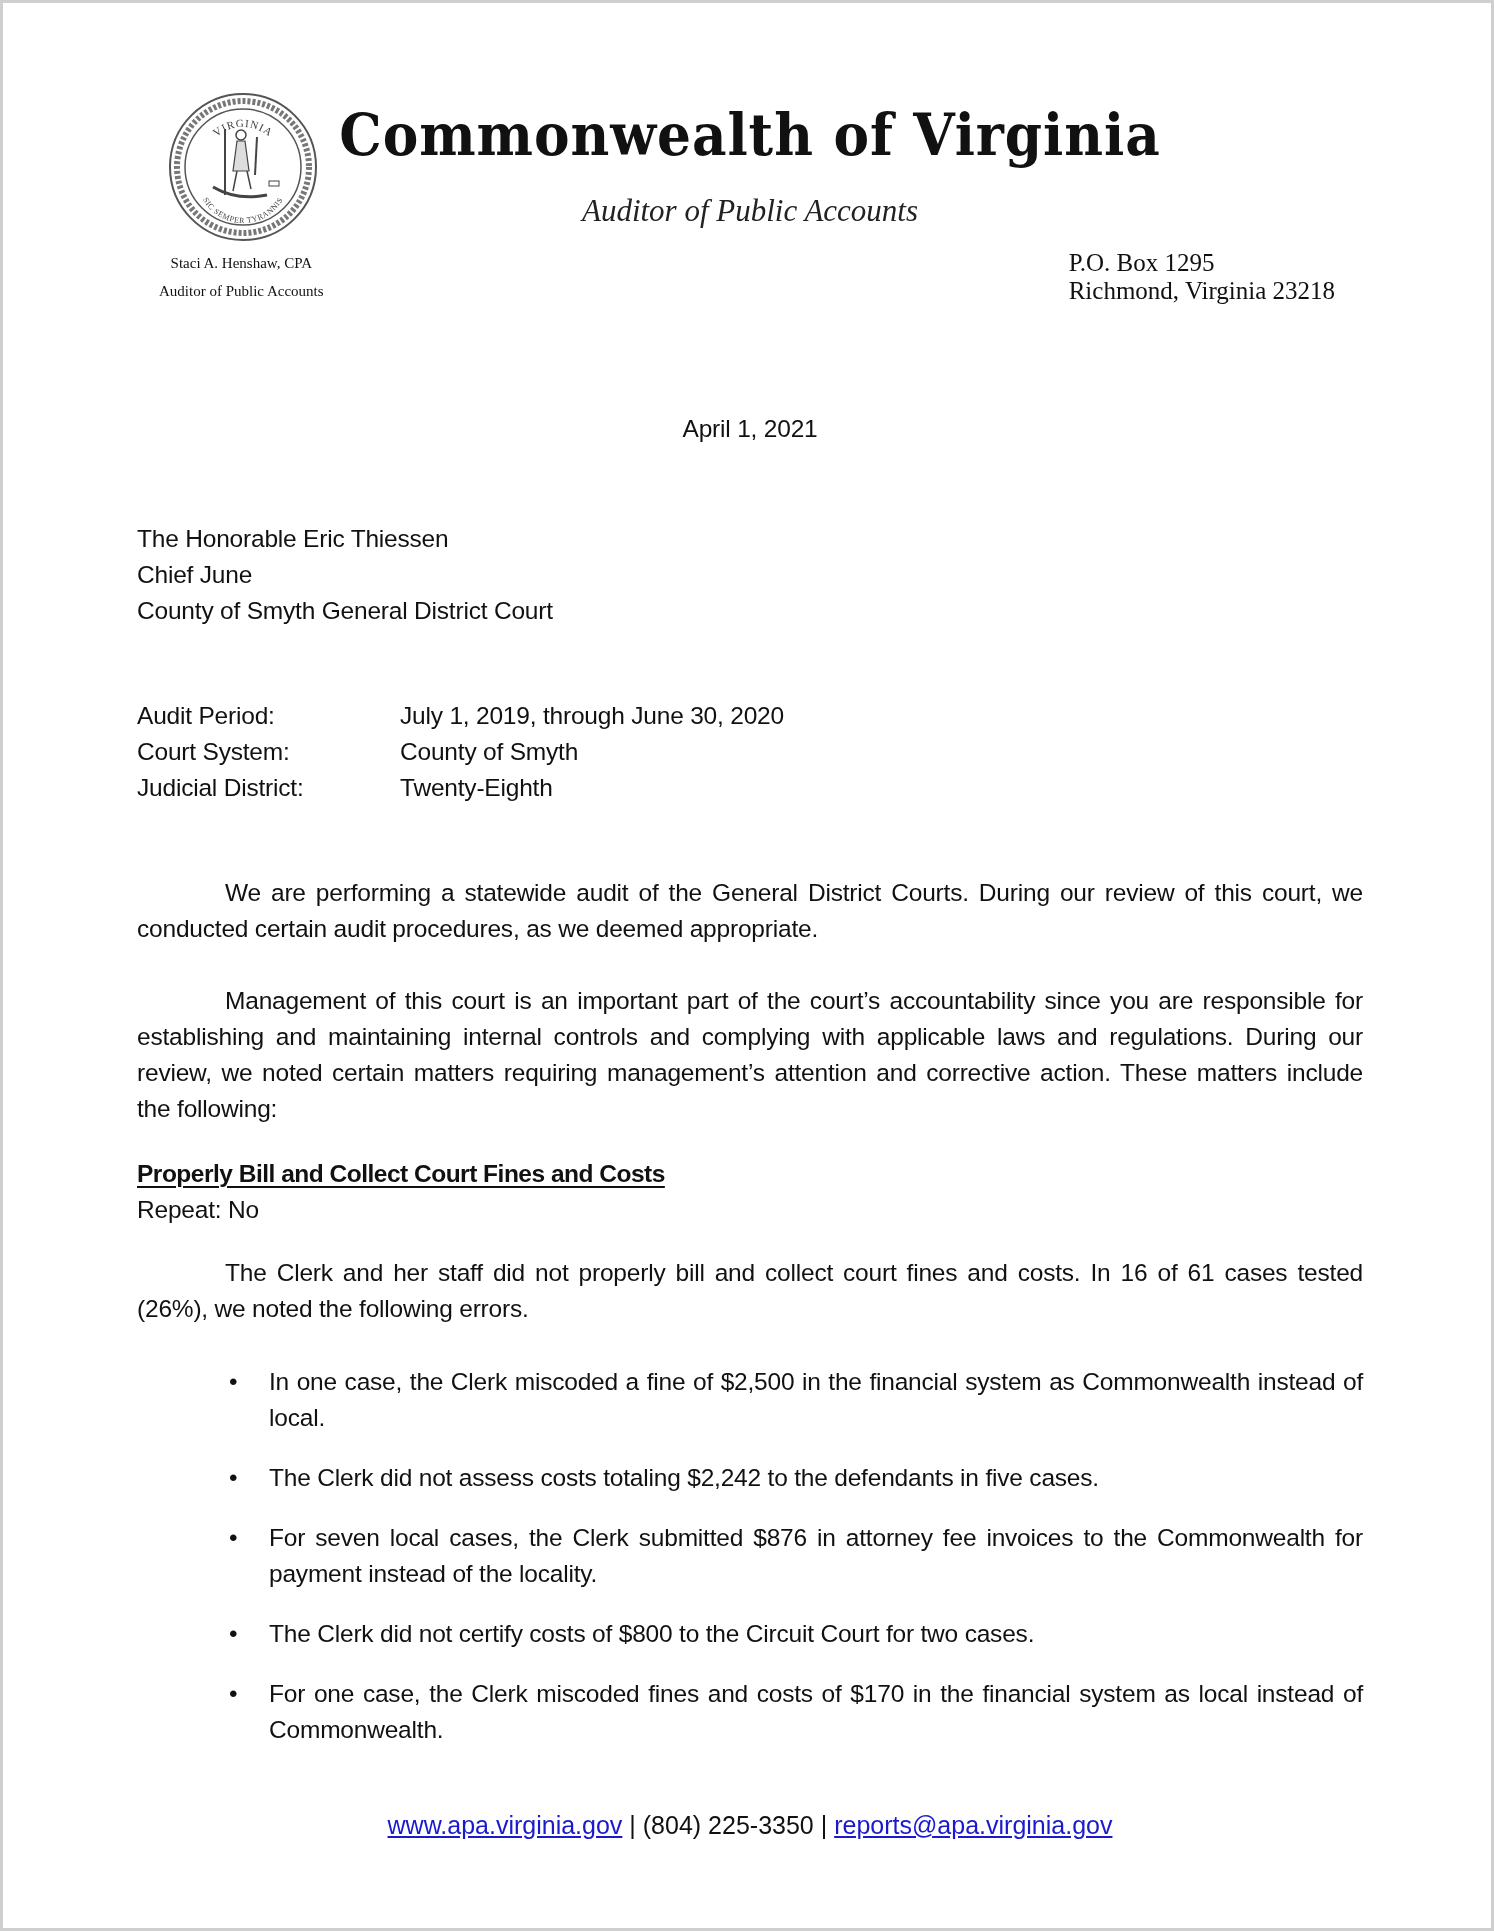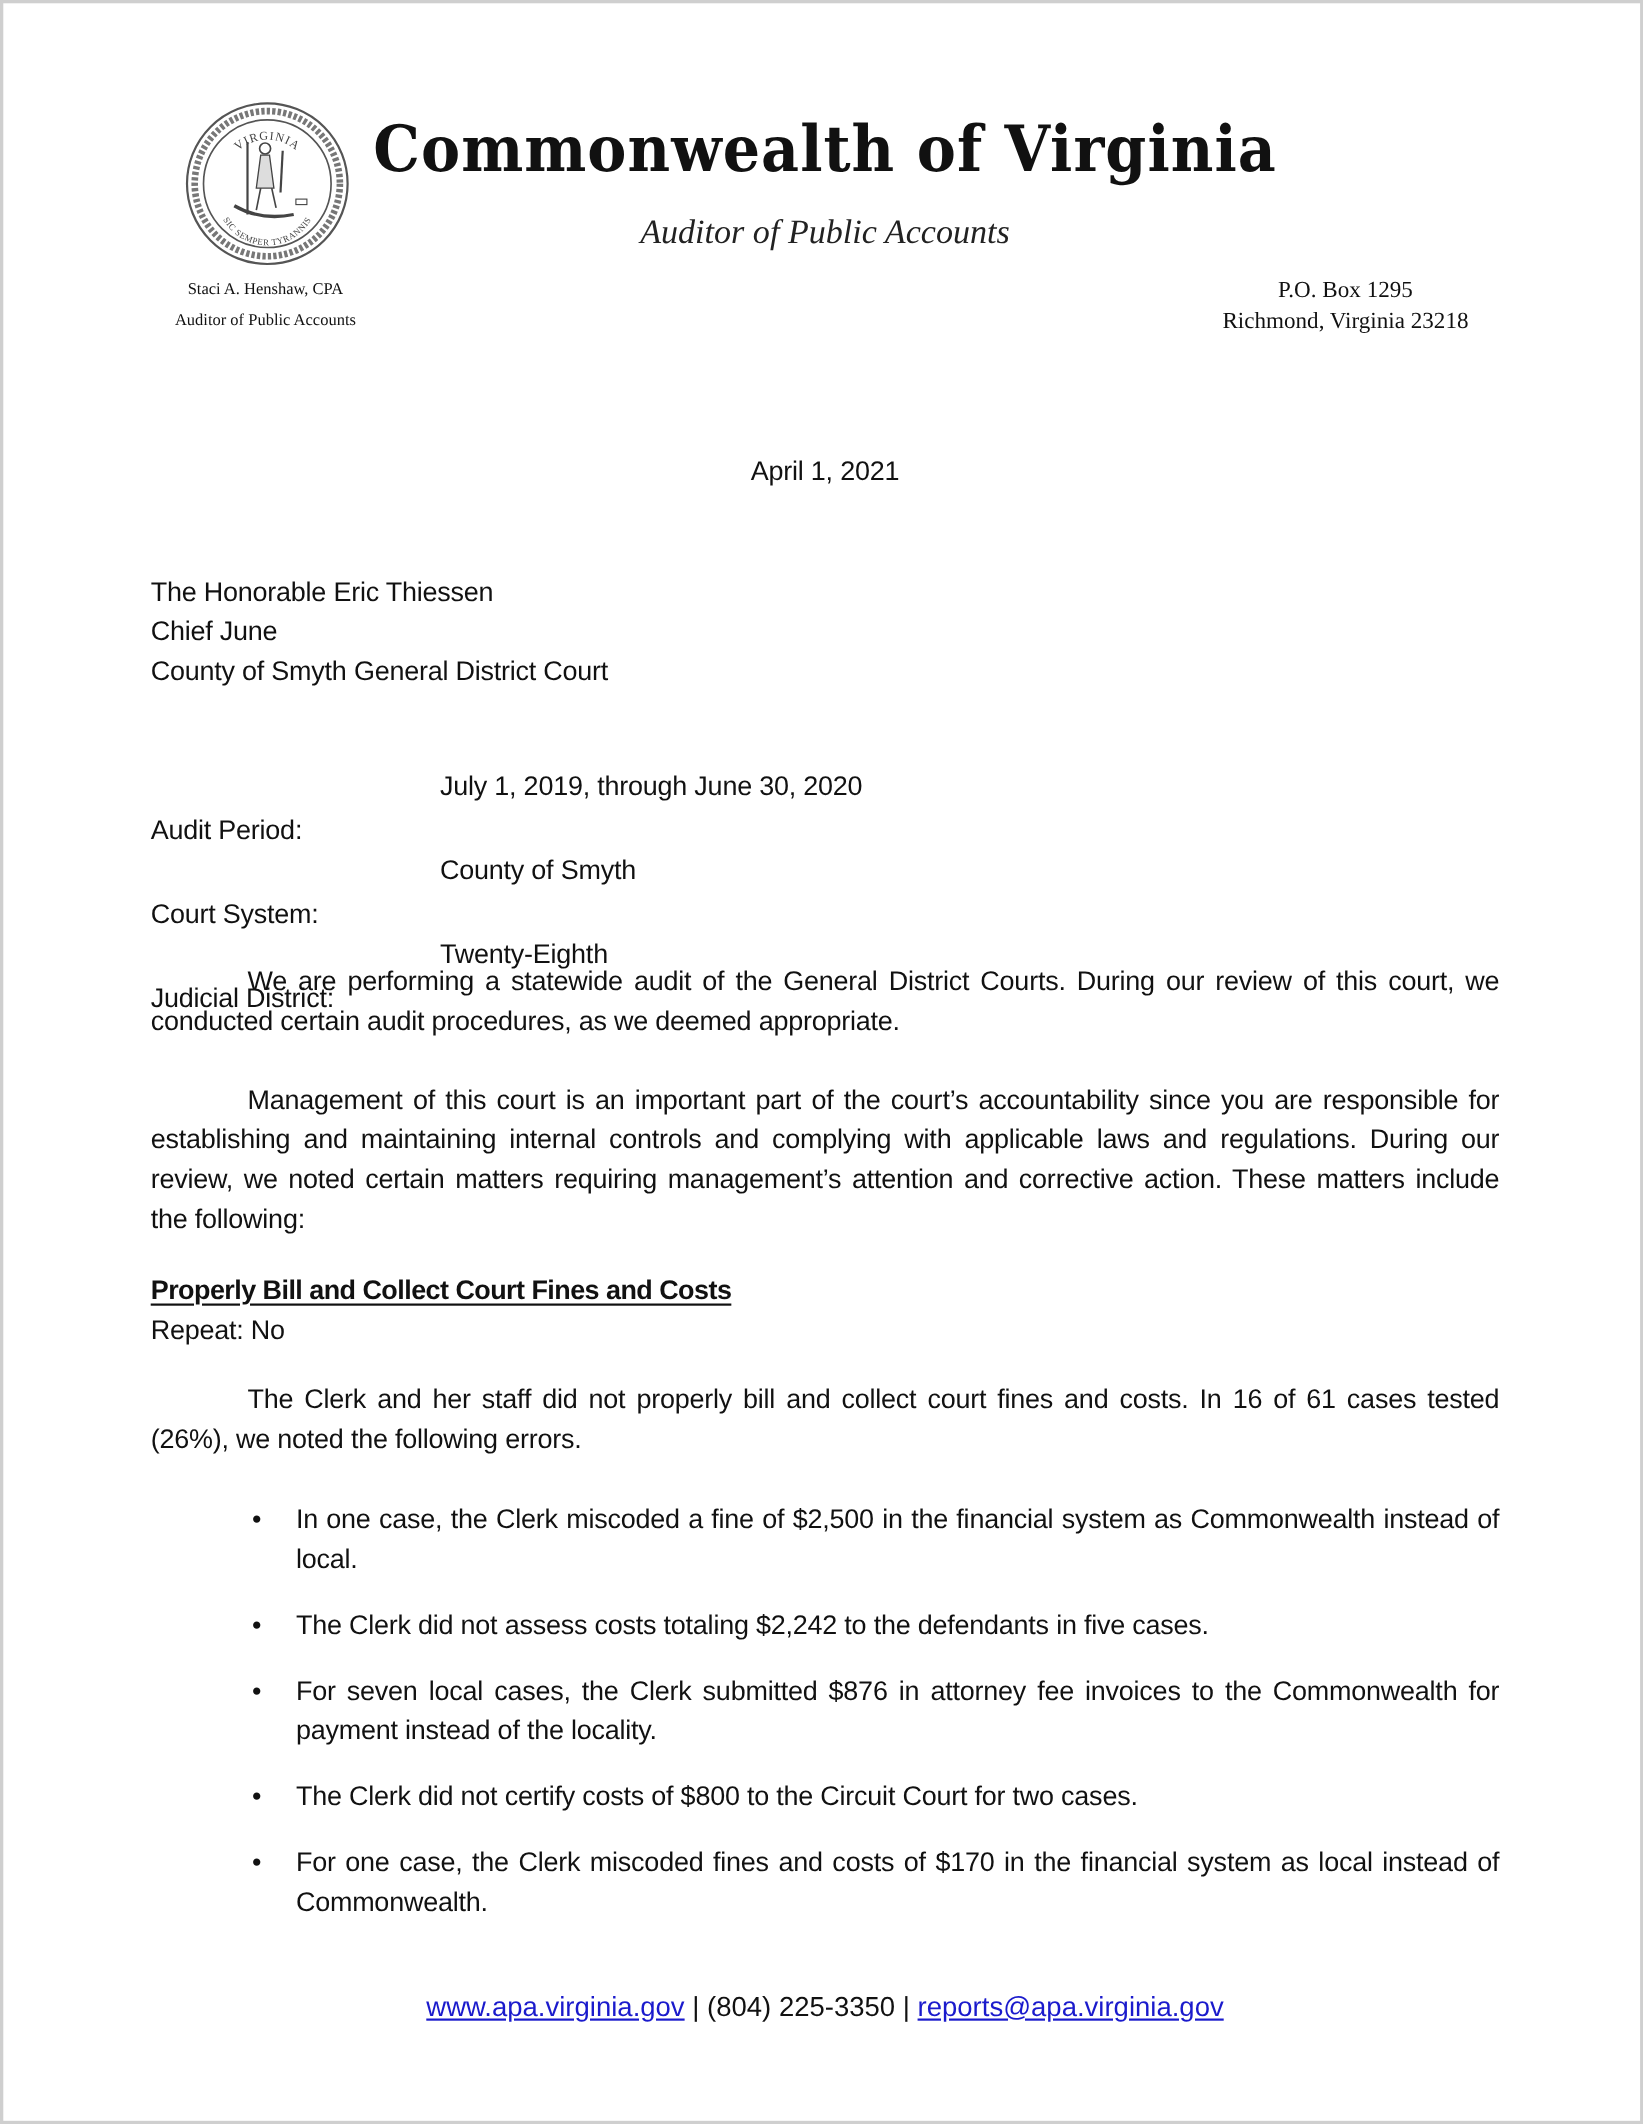--- a/index.html
+++ b/index.html
@@ -20,34 +20,34 @@
   }
   .subtitle {
     position: absolute; left: 300px; width: 894px; top: 190px; text-align: center;
     font-family: "Liberation Serif", serif; font-style: italic; font-size: 31px; color: #222;
   }
   .addr-left {
     position: absolute; left: 156px; top: 246px; font-size: 15px; line-height: 28px;
     text-align: center;
   }
   .addr-right {
-    position: absolute; right: 156px; top: 246px; font-size: 21px; line-height: 28px;
-    text-align: center;
+    position: absolute; right: 156px; top: 246px; font-size: 25px; line-height: 28px;
+    text-align: left;
   }
 
   
   .body-text {
     font-family: "Liberation Sans", "DejaVu Sans", sans-serif;
     font-size: 24.5px; color: #111; letter-spacing: -0.2px;
   }
   .date { position: absolute; left: 0; width: 1494px; text-align: center; top: 412px; }
   .addressee { position: absolute; left: 134px; top: 518px; line-height: 36px; }
   .audit-info { position: absolute; left: 134px; top: 695px; line-height: 36px; }
   .audit-row { display: flex; }
-  .audit-label { width: 263px; margin-top: 40px; }
+  .audit-label { width: 263px; }
   .para {
     position: absolute; left: 134px; width: 1226px; text-align: justify;
     text-align-last: left; line-height: 36px; margin: 0;
   }
   .para .indent { display: inline-block; width: 88px; }
   .heading {
     position: absolute; left: 134px; top: 1157px; font-weight: bold;
     text-decoration: underline; text-decoration-thickness: 2px; text-underline-offset: 4px;
     letter-spacing: -0.5px;
     text-align: right;

